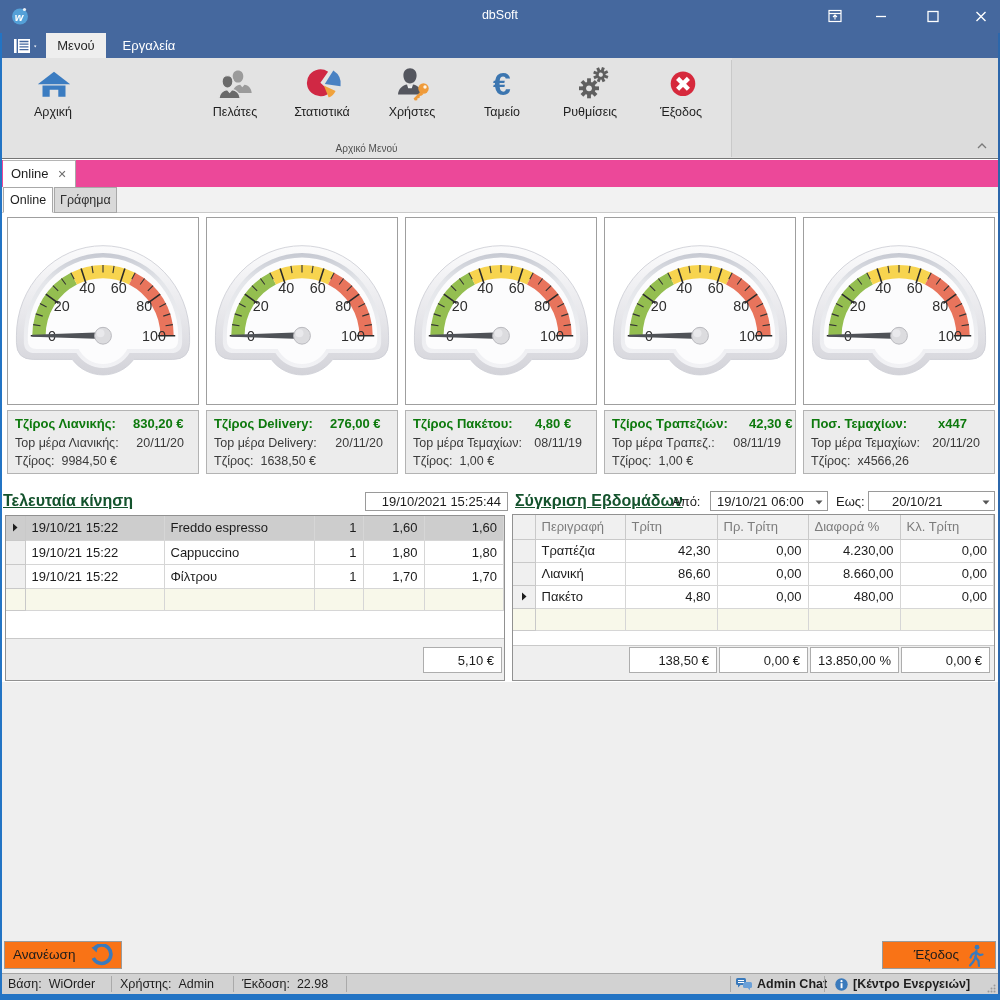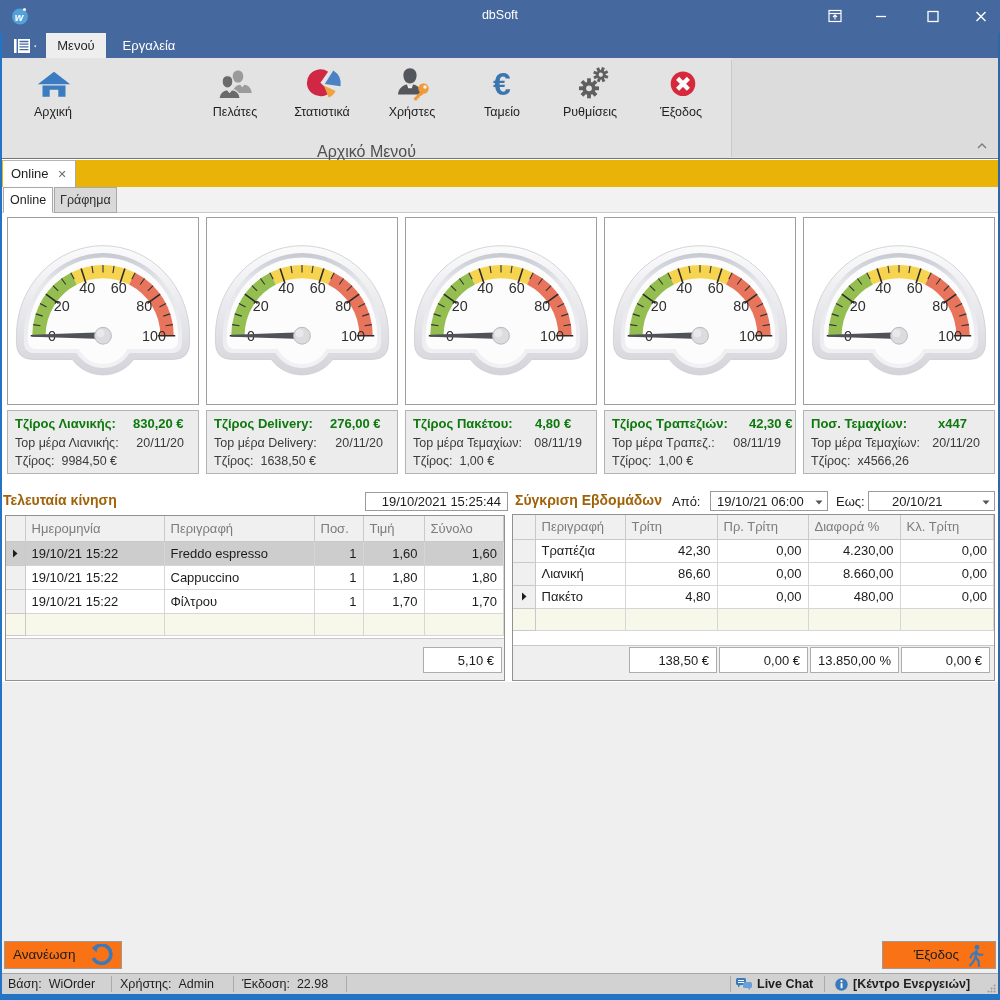--- a/index.html
+++ b/index.html
@@ -13,45 +13,45 @@
 .titlebar { position:absolute; left:0; top:0; width:1000px; height:33px; background:#45689e; }
 .title { position:absolute; left:0; right:0; top:8px; text-align:center; color:#fff; font-size:12.5px; }
 .winbtn { position:absolute; top:0; height:33px; }
 
 .ribtabs { position:absolute; left:0; top:33px; width:1000px; height:25px; background:#45689e; }
 .rtab { position:absolute; top:0; height:25px; line-height:25px; font-size:13px; text-align:center; }
 .rtab.active { background:#eeeeee; color:#262626; }
 .rtab.idle { color:#fff; }
 
 .ribbon { position:absolute; left:2px; top:58px; width:996px; height:101px; background:#e3e3e3; border-bottom:1px solid #757575; }
-.ribbon .grouplabel { position:absolute; left:0; top:85px; width:729px; height:20px; text-align:center; font-size:16px; color:#4f4f4f; }
+.ribbon .grouplabel { position:absolute; left:0; top:85px; width:729px; height:20px; text-align:center; font-size:10px; color:#4f4f4f; }
 .ribbon .divider { position:absolute; left:729px; top:2px; width:1px; height:97px; background:#c9c9c9; }
 .ribbon .chev { position:absolute; right:12px; top:85px; color:#7a7a7a; font-size:11px; }
 .rbtn { position:absolute; top:8px; width:80px; height:80px; text-align:center; }
 .rbtn svg { display:block; margin:0 auto; }
 .rbtn .lbl { margin-top:3px; font-size:12.5px; color:#1f1f1f; }
 
-.doctabs { position:absolute; left:2px; top:160px; width:996px; height:32px; background:#eab308; border-bottom:1px solid #a8a8a8;padding-left:32px; }
+.doctabs { position:absolute; left:2px; top:160px; width:996px; height:32px; background:#ec4899; border-bottom:1px solid #a8a8a8;padding-left:32px; }
 .dtab { position:absolute; left:1px; top:0; height:26.5px; background:#fff; border-top:1px solid #b5b5b5; border-right:1px solid #a8a8a8; line-height:25px; font-size:13px; color:#1e1e1e; padding:0 8px; }
 .dtab .x { color:#6e6e6e; font-size:11px; margin-left:9px; }
 
 .subtabs { position:absolute; left:2px; top:187px; width:996px; height:26px; background:#f2f2f2; border-bottom:1px solid #c9c9c9; }
 .stab { position:absolute; top:0; height:26px; line-height:25px; font-size:12.5px; padding:0 6px; }
 .stab.active { left:1px; height:26px; background:#fff; border:1px solid #a8a8a8; border-bottom:1px solid #fff; color:#1e1e1e; z-index:2; }
 .stab.idle { left:52px; background:#d9d9d9; border:1px solid #a8a8a8; color:#2e2e2e; padding:0 5px; }
 
 .gpanel { position:absolute; top:217px; width:192px; height:188px; background:#fff; border:1px solid #9f9f9f; }
 .ipanel { position:absolute; top:410px; width:192px; height:64px; background:#ececec; border:1px solid #b3b3b3; font-size:12.5px; color:#3a3a3a; }
 .ipanel .l1 { position:absolute; left:7px; top:5px; right:7px; font-weight:bold; font-size:13px; color:#0d790d; }
 .ipanel .l1 b { position:absolute; white-space:nowrap; }
 .ipanel .l2 { position:absolute; left:7px; top:25px; }
 .ipanel .l2v { position:absolute; top:25px; right:14px; }
 .ipanel .l3 { position:absolute; left:7px; top:43px; }
 
-.h1u { position:absolute; font-size:14px; font-weight:bold; color:#a16207; }
+.h1u { position:absolute; font-size:16px; font-weight:bold; color:#14532d; text-decoration:underline; }
 .databox { position:absolute; background:#fff; border:1px solid #9a9a9a; font-size:13px; color:#1c1c1c; }
 .grid { position:absolute; background:#fff; border:1px solid #919191; }
 .grid table { border-collapse:collapse; width:100%; table-layout:fixed; }
 .grid td { border:1px solid #d6d6d6; border-top:none; border-left:none; height:24px; padding:0 6px; font-size:13px; color:#1c1c1c; overflow:hidden; white-space:nowrap; }
 .grid tr.hdr td { background:#f0f0f0; color:#7c7c7c; border-color:#c9c9c9; height:25px; }
 .grid td.gut { background:#f0f0f0; border-color:#c9c9c9; padding:0; text-align:center; }
 .grid td.num { text-align:right; }
 .grid tr.sel td { background:#cdcdcd; }
 .grid tr.newrow td { background:#f8f8ea; height:22px; }
 .grid.r td { height:23px; } .grid.r tr.hdr td { height:24px; }
@@ -320,28 +320,20 @@
     <table style="width:498px">
       <colgroup>
           <col style="width:19px">
           <col style="width:139px">
           <col style="width:150px">
           <col style="width:49px">
           <col style="width:61px">
           <col>
         </colgroup>
       <tbody>
-          <tr class="hdr">
-            <td class="gut"></td>
-            <td>Ημερομηνία</td>
-            <td>Περιγραφή</td>
-            <td>Ποσ.</td>
-            <td>Τιμή</td>
-            <td>Σύνολο</td>
-          </tr>
       <tr class="sel">
             <td class="gut"><svg width="6" height="9" viewBox="0 0 6 9">
                 <path d="M1 0.5l4.5 4L1 8.5z" fill="#1c1c1c"></path>
               </svg></td>
             <td>19/10/21 15:22</td>
             <td>Freddo espresso</td>
             <td class="num">1</td>
             <td class="num">1,60</td>
             <td class="num">1,60</td>
           </tr>
@@ -470,21 +462,21 @@
     <div class="div" style="left:728px"></div>
     <svg class="sec" style="left:734px;top:4px" width="16" height="13" viewBox="0 0 16 13">
       <rect x="0" y="0" width="10" height="7" rx="1.5" fill="#3a7abc"></rect>
       <path d="M2 7l0 2.5 2.5-2.5" fill="#3a7abc"></path>
       <rect x="7" y="4" width="9" height="6" rx="1.5" fill="#6aa0d8"></rect>
       <path d="M14 10l0 2.2-2.2-2.2" fill="#6aa0d8"></path>
       <g stroke="#fff" stroke-width="1">
           <path d="M2 2.5h6M2 4.5h6"></path>
         </g>
     </svg>
-    <div class="sec" style="left:755px;font-weight:bold">Live Chat</div>
+    <div class="sec" style="left:755px;font-weight:bold">Admin Chat</div>
     <div class="div" style="left:822px"></div>
     <svg class="sec" style="left:833px;top:4px" width="13" height="13" viewBox="0 0 13 13">
       <circle cx="6.5" cy="6.5" r="6.2" fill="#3a7abc"></circle>
       <rect x="5.6" y="5.2" width="1.9" height="5" fill="#fff"></rect>
       <circle cx="6.5" cy="3.2" r="1.1" fill="#fff"></circle>
     </svg>
     <div class="sec" style="left:851px;font-weight:bold">[Κέντρο Ενεργειών]</div>
     <svg class="sec" style="left:985px;top:10px" width="9" height="9" viewBox="0 0 9 9">
       <g fill="#9a9a9a">
           <circle cx="7.5" cy="1.5" r="1"></circle>

